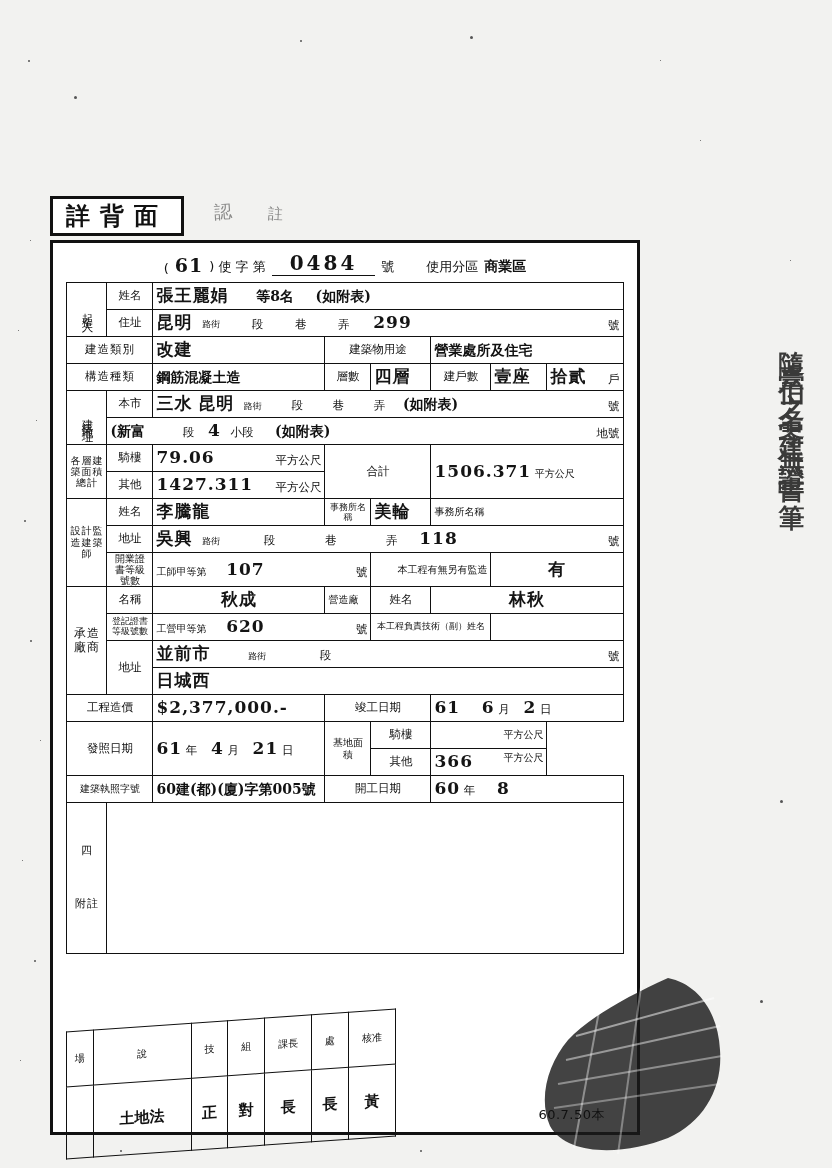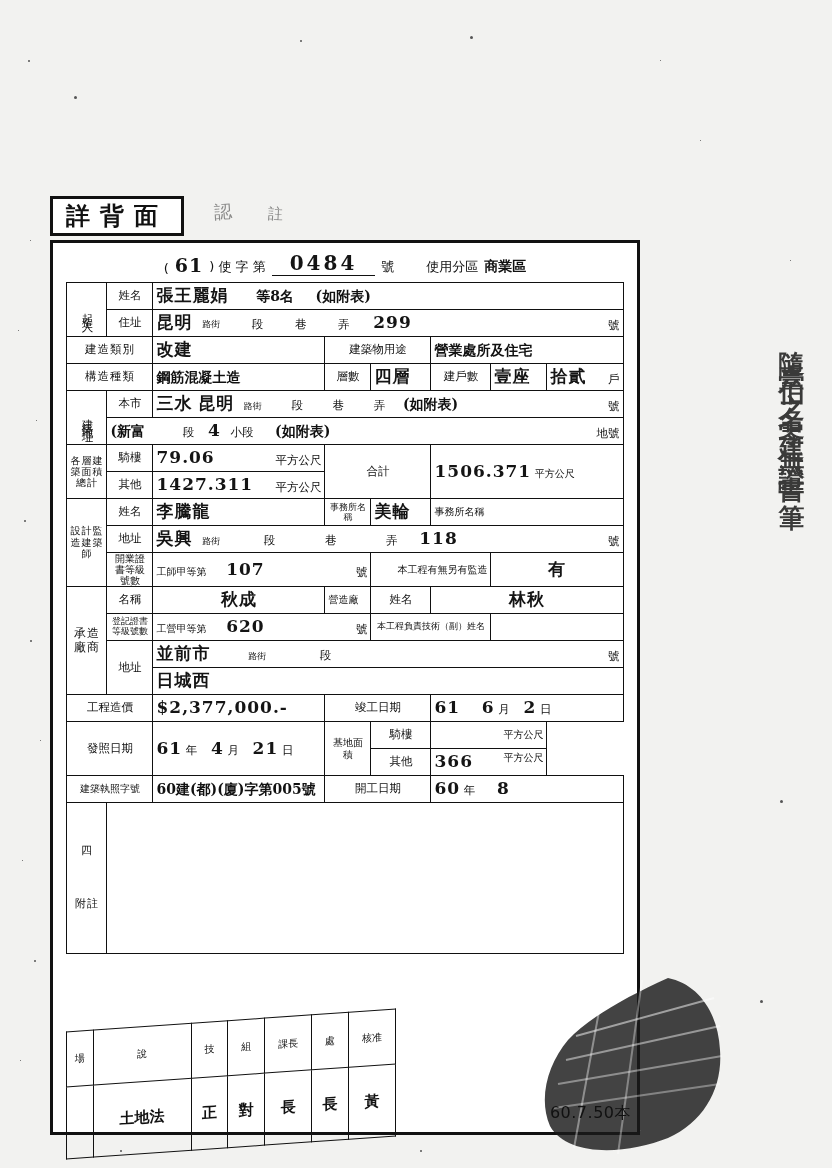--- a/index.html
+++ b/index.html
@@ -122,22 +122,22 @@
   }
   
   .smudge {
     position:absolute;
     left:455px; top:735px;
     width:215px; height:180px;
     pointer-events:none;
   }
   .footer-code {
     position:absolute;
-    right:6px; bottom:8px;
-    font-size:16px;
+    right:32px; bottom:8px;
+    font-size:13px;
     font-family:"DejaVu Sans", sans-serif;
     color:#111;
     letter-spacing:0.5px;
   }
   
   .stamp {
     position:absolute;
     left:66px; top:1020px;
     width:330px; height:128px;
     transform:skewY(-4deg);

